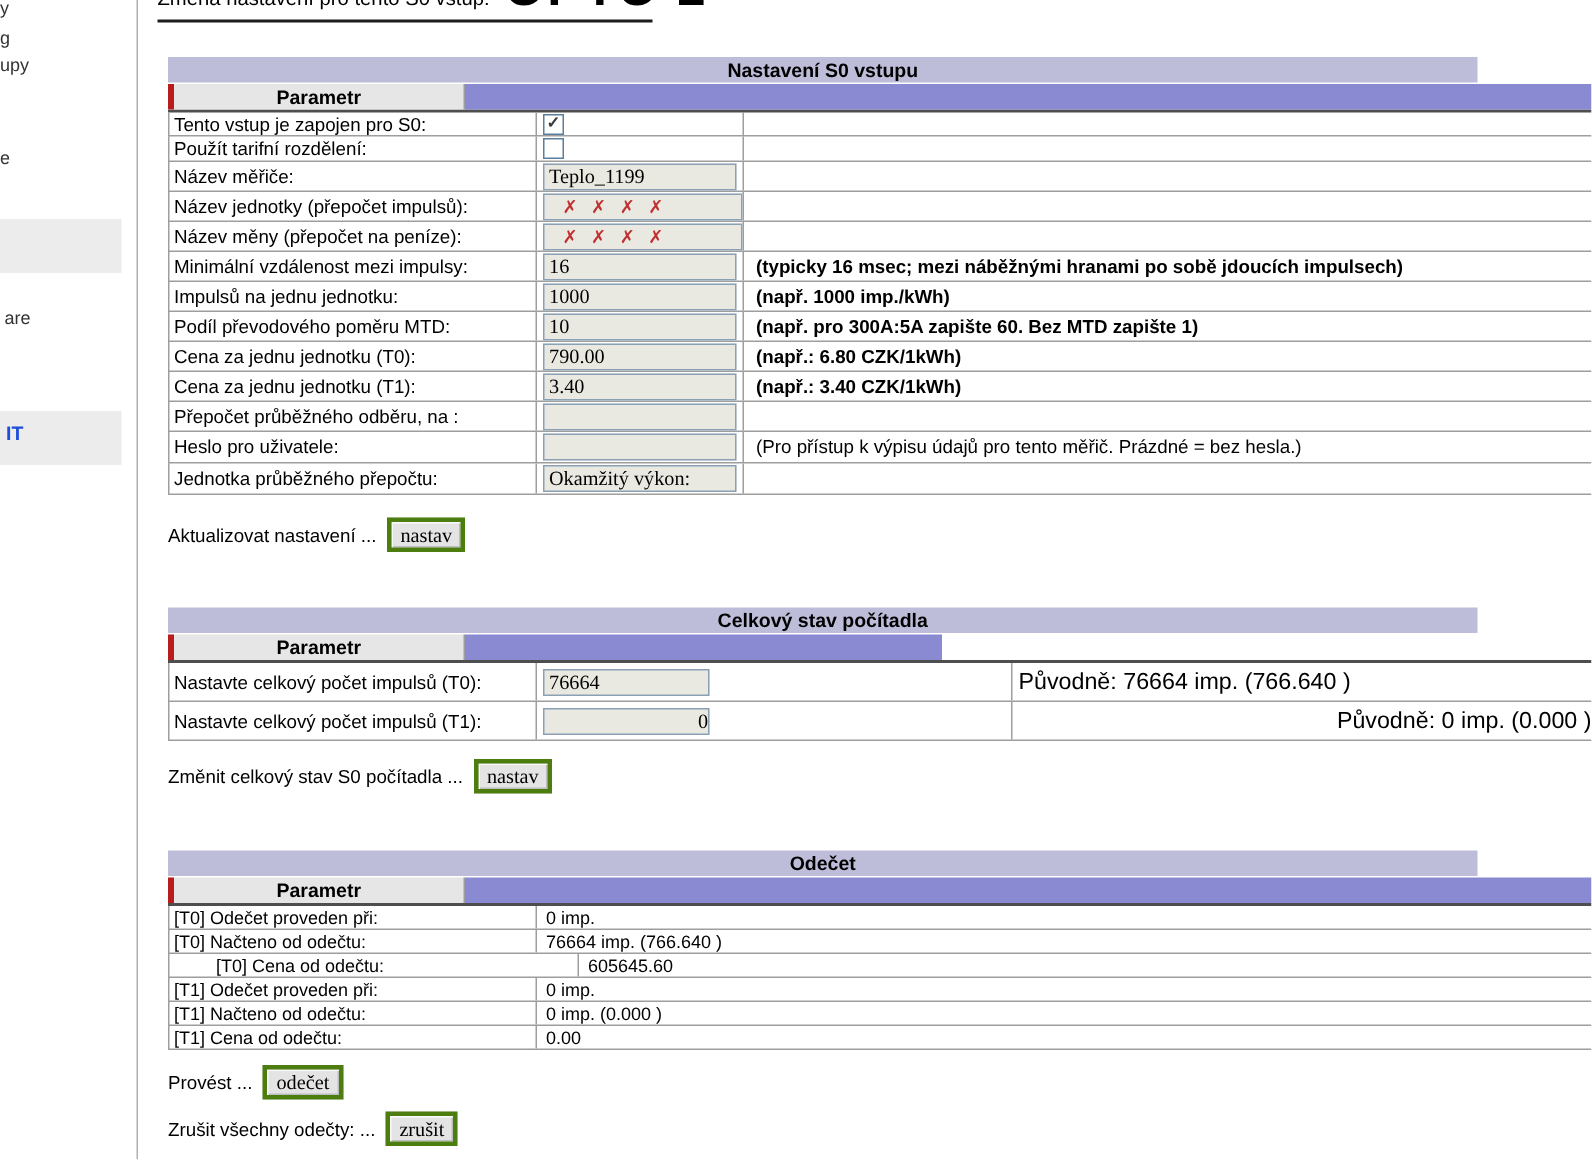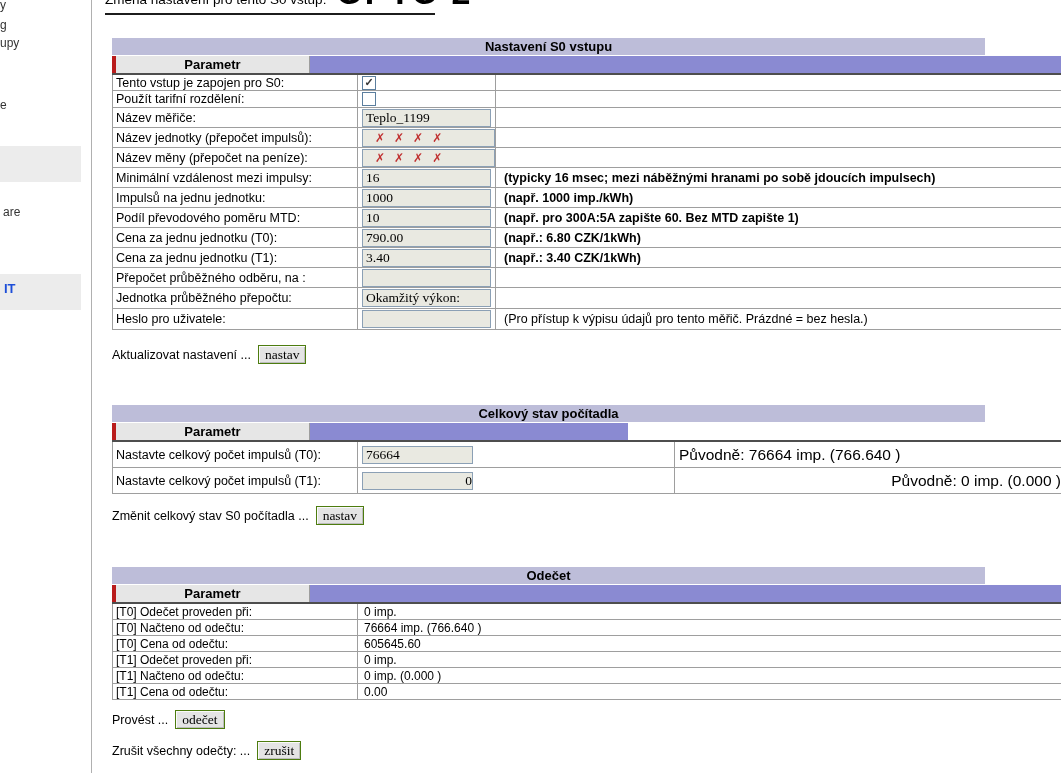--- a/index.html
+++ b/index.html
@@ -64,21 +64,21 @@
             line-height:11px;text-align:center;color:#3a3a3a;font-weight:bold;}
 
   
   .action{position:absolute;left:112px;font-size:12.5px;display:flex;align-items:center;gap:7px;
           white-space:nowrap;}
   #act-settings{top:345px;}
   #act-counter{top:506px;}
   #act-readout{top:710px;}
   #act-cancel{top:741px;}
   .btn{font-family:"Liberation Serif",serif;font-size:13.5px;background:#e4e4e4;
-       border:1px solid #4d7c0f;box-shadow:inset 1px 1px 0 #fafafa,inset -1px -1px 0 #bdbdbd;
+       border:3px solid #4d7c0f;box-shadow:inset 1px 1px 0 #fafafa,inset -1px -1px 0 #bdbdbd;
        padding:1px 6px;line-height:15px;}
 </style>
 </head>
 <body>
 
 <div id="page">
 
   <span class="sidebar-frag" id="frag-0">y</span>
   <span class="sidebar-frag" id="frag-1">g</span>
   <span class="sidebar-frag" id="frag-2">upy</span>
@@ -172,32 +172,32 @@
           <div class="cell-comment">(např.: 3.40 CZK/1kWh)</div>
         </div>
         <div class="t-row" style="height: 20px;">
           <div class="cell-label">Přepočet průběžného odběru, na :</div>
           <div class="cell-ctrl">
             <div class="tinput"></div>
           </div>
           <div class="cell-comment"></div>
         </div>
         <div class="t-row" style="height: 21px;">
+          <div class="cell-label">Heslo pro uživatele:</div>
+          <div class="cell-ctrl">
+            <div class="tinput"></div>
+          </div>
+          <div class="cell-comment normal">(Pro přístup k výpisu údajů pro tento měřič. Prázdné = bez hesla.)</div>
+        </div>
+        <div class="t-row" style="height: 21px;">
           <div class="cell-label">Jednotka průběžného přepočtu:</div>
           <div class="cell-ctrl">
             <div class="tinput">Okamžitý výkon:</div>
           </div>
           <div class="cell-comment"></div>
-        </div>
-        <div class="t-row" style="height: 21px;">
-          <div class="cell-label">Heslo pro uživatele:</div>
-          <div class="cell-ctrl">
-            <div class="tinput"></div>
-          </div>
-          <div class="cell-comment normal">(Pro přístup k výpisu údajů pro tento měřič. Prázdné = bez hesla.)</div>
         </div>
       </div>
   </div>
   <div class="action" id="act-settings">
     <span>Aktualizovat nastavení ...</span>
     <button class="btn">nastav</button>
   </div>
 
   <div class="tbl" id="tbl-counter">
     <div class="tbl-title">Celkový stav počítadla</div>
@@ -236,21 +236,21 @@
     </div>
     <div id="readout-rows">
         <div class="t-row" style="height: 16px;">
           <div class="cell-label">[T0] Odečet proveden při:</div>
           <div class="cell-val">0 imp.</div>
         </div>
         <div class="t-row" style="height: 16px;">
           <div class="cell-label">[T0] Načteno od odečtu:</div>
           <div class="cell-val">76664 imp. (766.640 )</div>
         </div>
-        <div class="t-row" style="height: 16px;">
+        <div class="t-row" style="height: 16px; padding-left: 28px;">
           <div class="cell-label">[T0] Cena od odečtu:</div>
           <div class="cell-val">605645.60</div>
         </div>
         <div class="t-row" style="height: 16px;">
           <div class="cell-label">[T1] Odečet proveden při:</div>
           <div class="cell-val">0 imp.</div>
         </div>
         <div class="t-row" style="height: 16px;">
           <div class="cell-label">[T1] Načteno od odečtu:</div>
           <div class="cell-val">0 imp. (0.000 )</div>

